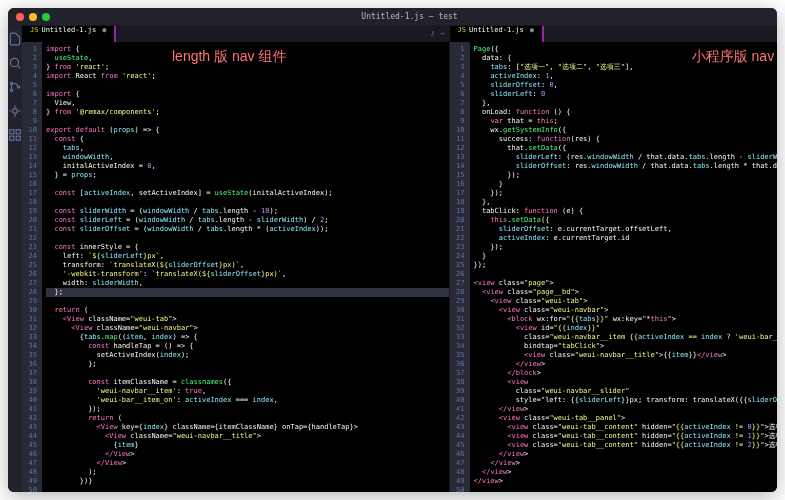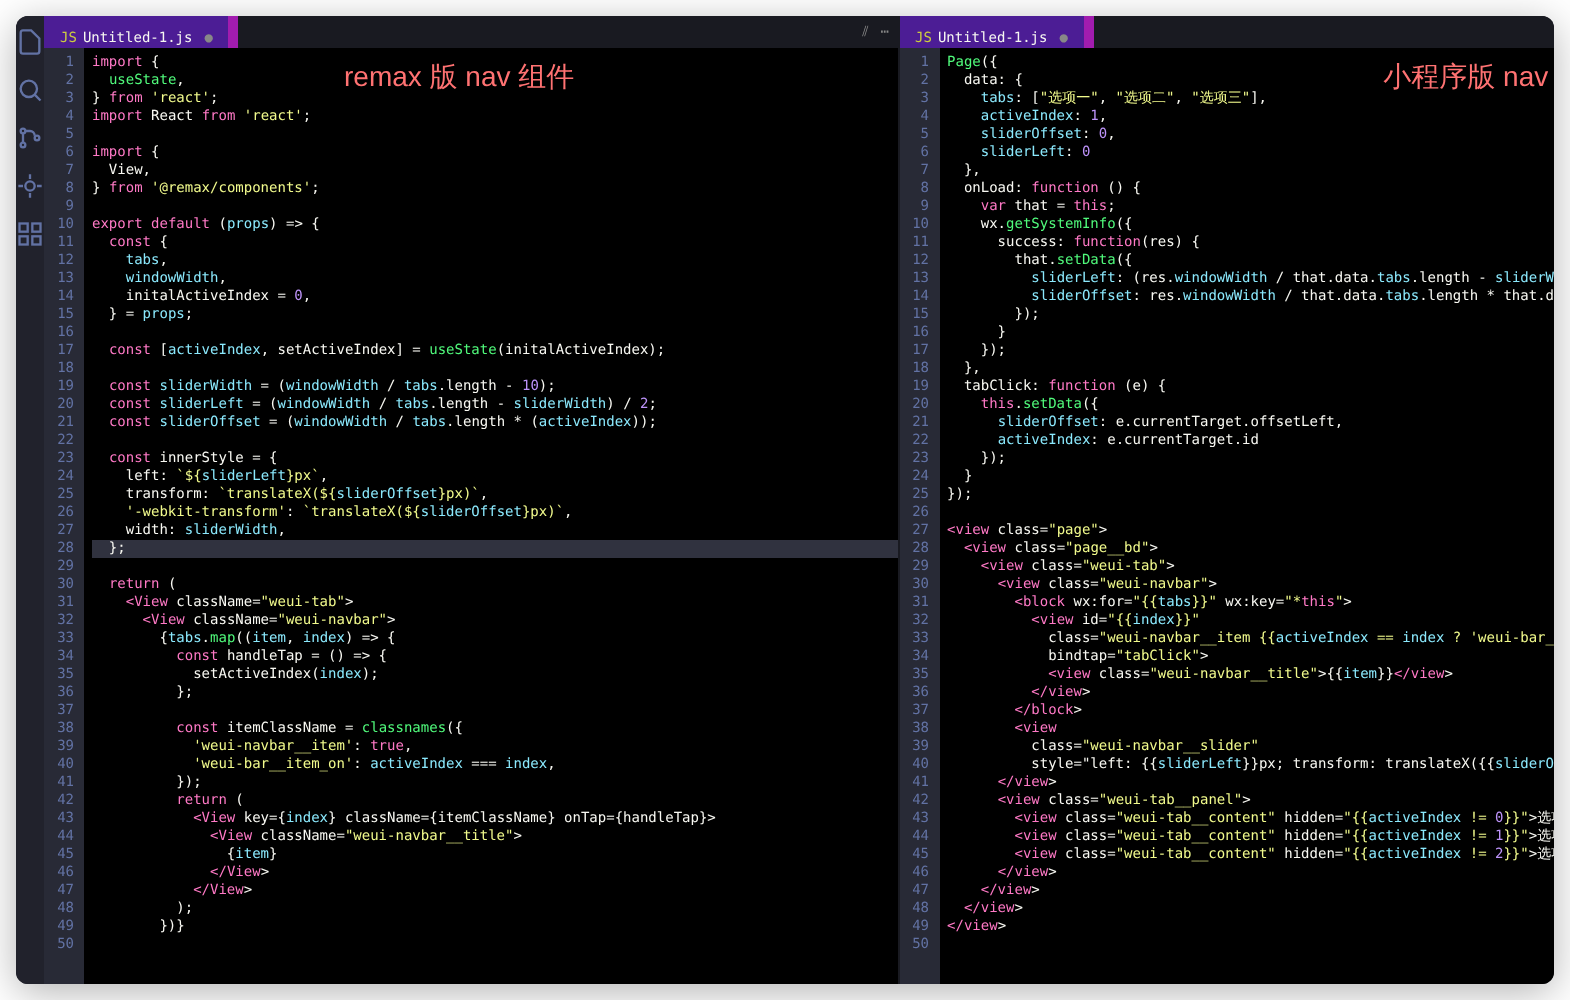--- a/index.html
+++ b/index.html
@@ -9,21 +9,21 @@
 .traffic{display:flex;gap:5px}
 .dot{width:8px;height:8px;border-radius:50%}
 .r{background:#ff5f56}.y{background:#ffbd2e}.g{background:#27c93f}
 .title{flex:1;text-align:center;color:#b8b9c4;font-size:8px}
 .body{flex:1;display:flex;overflow:hidden}
 .activitybar{width:28px;background:#21222c;display:flex;flex-direction:column;align-items:center;padding-top:6px;gap:10px}
 .abicon{width:14px;height:14px;color:#6272a4;display:flex;align-items:center;justify-content:center}
 .abicon svg{width:14px;height:14px}
 .main{flex:1;display:flex;flex-direction:column}
 .tabbar{height:16px;background:#191a21;display:flex;align-items:center}
-.tab{padding:0 8px;height:16px;display:flex;align-items:flex-end;color:#f8f8f2;background:#4c1d95;font-size:7px;border-right:5px solid #a21caf}
+.tab{padding:0 8px;height:16px;display:flex;align-items:flex-start;color:#f8f8f2;background:#000000;font-size:7px;border-right:2px solid #a21caf}
 .tabicon{color:#cbcb41;margin-right:3px;font-size:7px}
 .tabclose{margin-left:6px;color:#888}
 .tabactions{margin-left:auto;display:flex;gap:6px;padding-right:4px;color:#888}
 .splits{flex:1;display:flex}
 .pane{flex:1;display:flex;overflow:hidden;position:relative}
 .pane+.pane{border-left:1px solid #191a21}
 .gutter{width:20px;background:#282a36;color:#6272a4;text-align:right;padding:3px 5px 0 0;user-select:none}
 .gutter div{height:9px}
 .code{flex:1;background:#000000;color:#f8f8f2;padding:3px 0 0 4px;white-space:pre;overflow:hidden}
 .code div{height:9px}
@@ -31,20 +31,28 @@
 .ov1{top:26px;left:150px}
 .ov2{top:26px;right:70px}
 
 .k{color:#ff79c6}.s{color:#f1fa8c}.f{color:#50fa7b}.p{color:#bd93f9}.v{color:#8be9fd}.t{color:#ff79c6}
 .cur{background:rgba(68,71,90,.7)}
 </style>
 </head>
 <body>
 
 <div class="window">
+  <div class="titlebar">
+    <div class="traffic">
+      <div class="dot r"></div>
+      <div class="dot y"></div>
+      <div class="dot g"></div>
+    </div>
+    <div class="title">Untitled-1.js — test</div>
+  </div>
   <div class="body">
     <div class="activitybar">
       <div class="abicon">
           <svg viewBox="0 0 24 24" fill="none" stroke="currentColor" stroke-width="2">
             <path d="M13 2H6a2 2 0 00-2 2v16a2 2 0 002 2h12a2 2 0 002-2V9l-7-7z"></path>
           </svg>
         </div>
       <div class="abicon">
           <svg viewBox="0 0 24 24" fill="none" stroke="currentColor" stroke-width="2">
             <circle cx="11" cy="11" r="7"></circle>
@@ -70,21 +78,21 @@
             <rect x="3" y="3" width="7" height="7"></rect>
             <rect x="14" y="3" width="7" height="7"></rect>
             <rect x="3" y="14" width="7" height="7"></rect>
             <rect x="14" y="14" width="7" height="7"></rect>
           </svg>
         </div>
     </div>
     <div class="main">
       <div class="splits">
         <div class="pane">
-          <div class="overlay ov1">remax 版 nav 组件</div>
+          <div class="overlay ov1">length 版 nav 组件</div>
           <div style="display:flex;flex-direction:column;flex:1">
             <div class="tabbar">
               <div class="tab">
                 <span class="tabicon">JS</span>
                 <span>Untitled-1.js</span>
                 <span class="tabclose">●</span>
               </div>
               <div class="tabactions">
                 <span>⫽</span>
                 <span>⋯</span>

